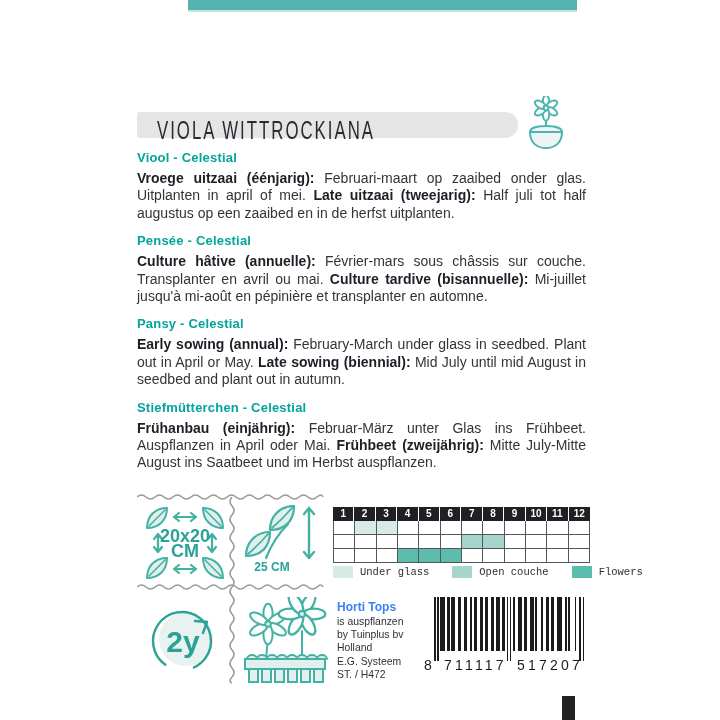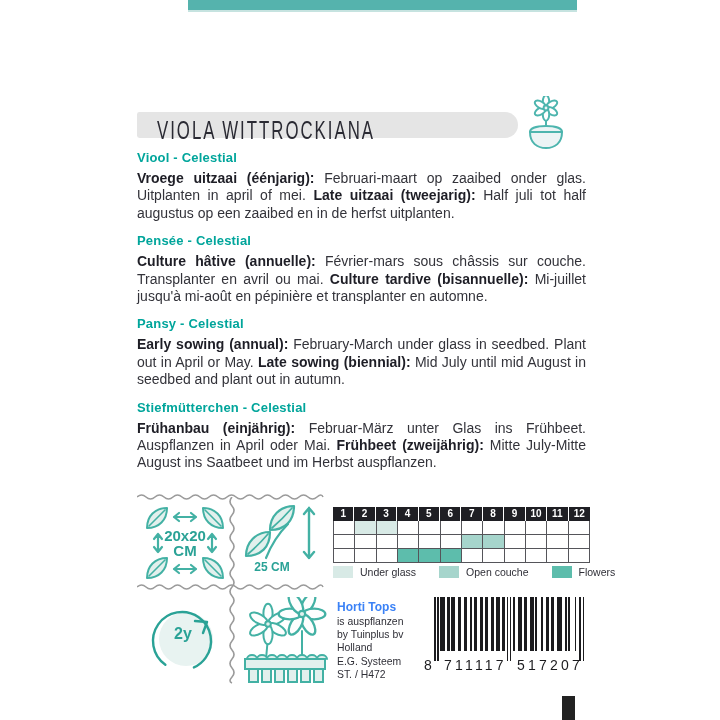--- a/index.html
+++ b/index.html
@@ -19,33 +19,33 @@
 
   .sections{position:absolute;left:137px;top:149px;width:449px;}
   .sections section{margin:0 0 10px 0;}
   .sections h3{margin:0 0 3px 0;font-size:13px;line-height:18px;color:#00a59b;font-weight:bold;letter-spacing:0.2px;}
   .sections p{margin:0;font-size:14px;line-height:17.4px;text-align:justify;color:#33333a;}
   .sections p b{color:#1e1e26;}
 
   .wave{position:absolute;}
   .icon-svg{position:absolute;}
   .icon-label{position:absolute;text-align:center;color:#2aa296;font-weight:bold;}
-  .lbl-spacing{left:160px;top:529px;width:50px;font-size:15px;line-height:14.5px;}
+  .lbl-spacing{left:160px;top:529px;width:50px;font-size:18px;line-height:14.5px;}
   .lbl-height{left:242px;top:560px;width:60px;font-size:12px;}
-  .lbl-cycle{left:153px;top:625px;width:60px;font-size:16px;}
+  .lbl-cycle{left:153px;top:625px;width:60px;font-size:30px;}
 
   .cal{position:absolute;left:333px;top:507px;width:257px;}
   .cal-header{display:grid;grid-template-columns:repeat(12,1fr);background:#1f1f24;}
   .cal-h{height:14px;line-height:14px;text-align:center;color:#fff;font-size:10px;font-weight:bold;
          border-right:1px solid #fff;}
   .cal-h:last-child{border-right:none;text-align:center;}
   .cal-body{display:grid;grid-template-columns:repeat(12,1fr);border-left:1px solid #55555a;}
   .cal-c{height:13px;background:#fff;border-right:1px solid #55555a;border-bottom:1px solid #55555a;}
 
-  .legend{position:absolute;left:333px;top:566px;display:flex;align-items:flex-start;gap:7px;}
+  .legend{position:absolute;left:333px;top:566px;display:flex;align-items:flex-start;gap:7px;font-family:Liberation Mono, monospace;}
   .legend .lg-label{font-size:10.5px;color:#2f2f37;margin-right:16px;}
   .legend svg{display:block;}
 
   .distributor{position:absolute;left:337px;top:600px;}
   .dist-name{font-size:12px;font-weight:bold;color:#3b82f6;line-height:15px;}
   .dist-line{font-size:10.4px;line-height:13.2px;color:#2f2f37;}
 
   .barcode-svg{position:absolute;left:424px;top:597px;}
   .barcode-svg text{font-family:"Liberation Sans",sans-serif;font-size:14px;fill:#1c1c1f;}
 

